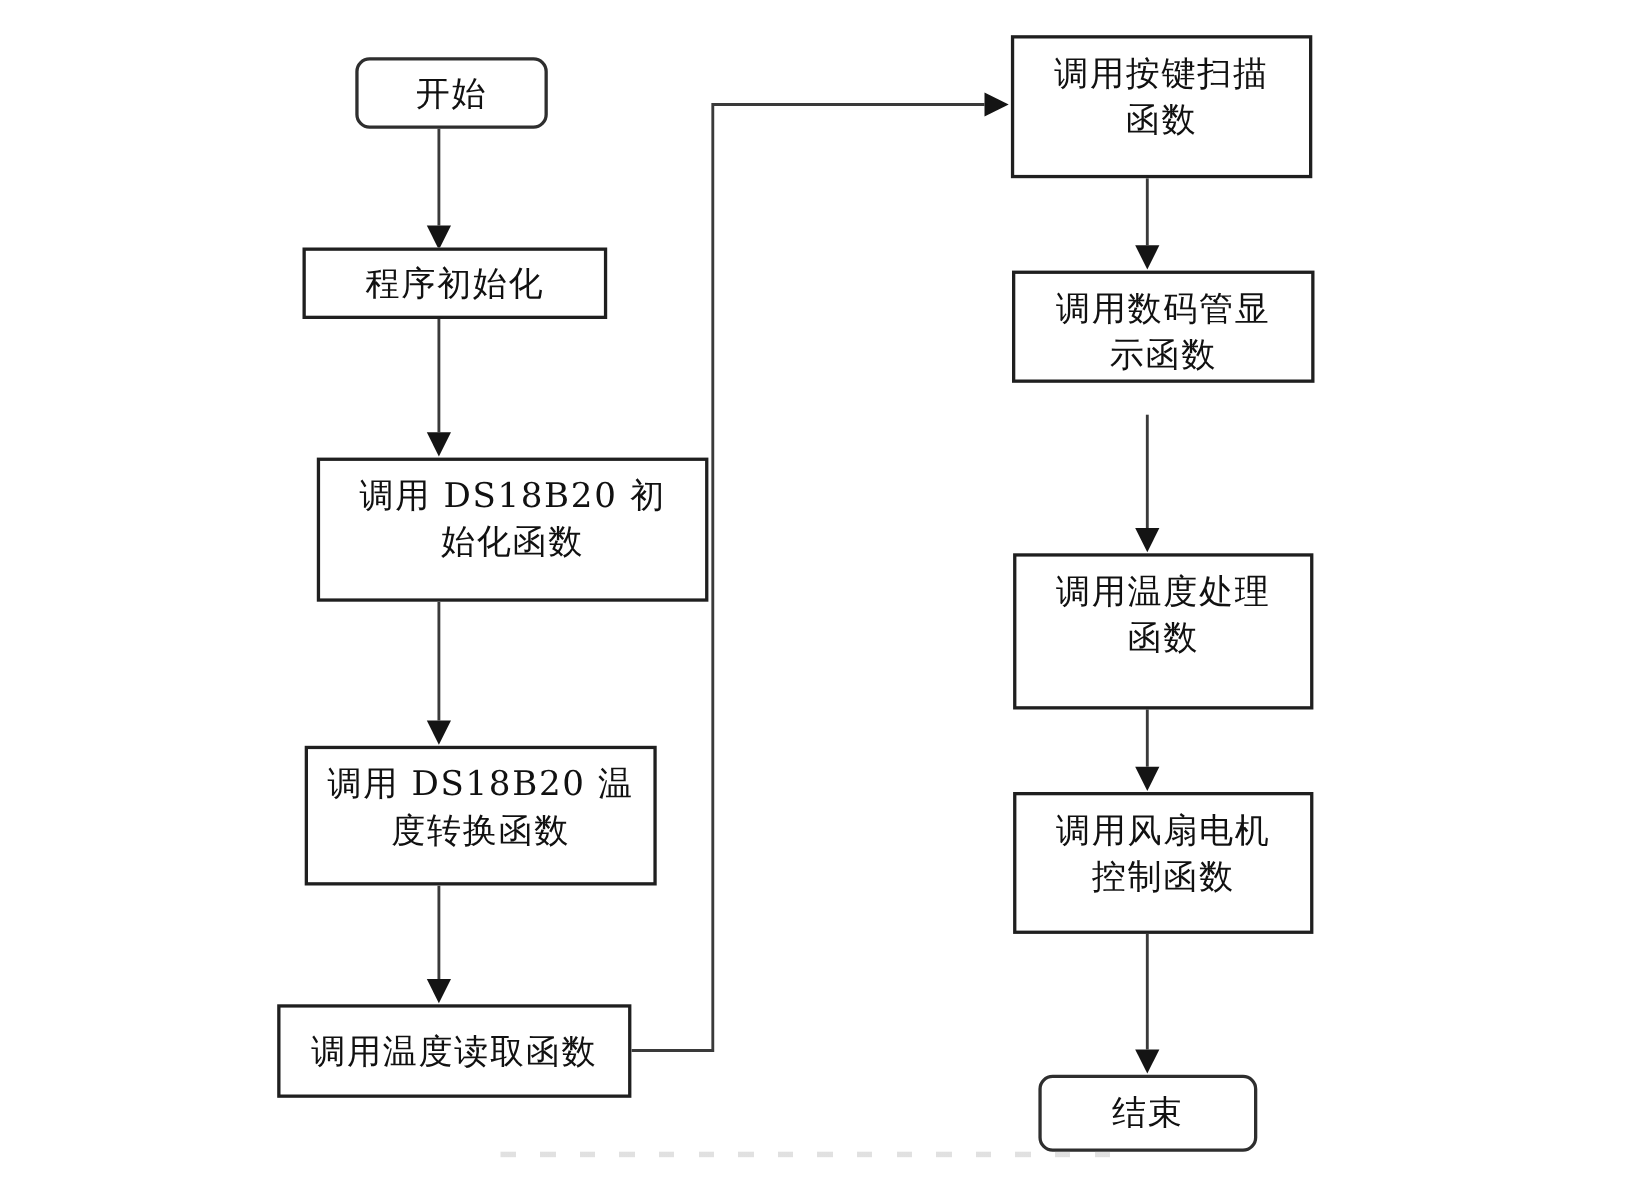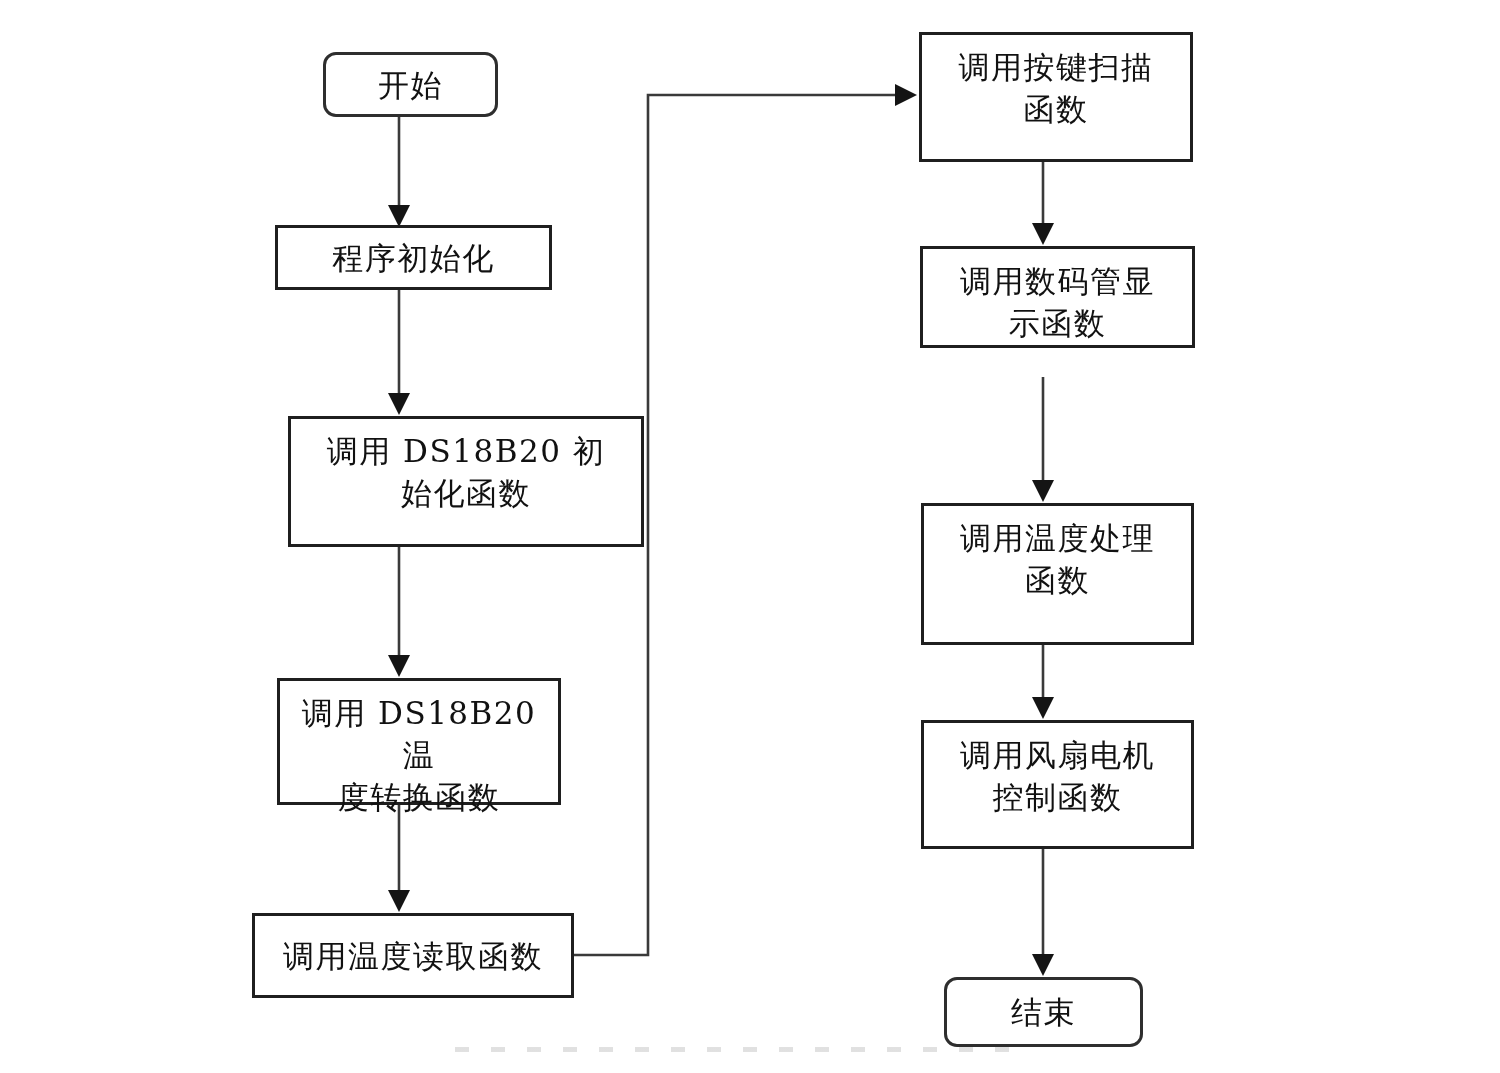--- a/index.html
+++ b/index.html
@@ -123,21 +123,21 @@
 
   <div class="node v-center" style="left:275px; top:225px; width:277px; height:65px;">
     <span class="node-label">程序初始化</span>
   </div>
 
   <div class="node v-top" style="left:276px; top:416px; width:356px; height:131px;margin-left:12px;">
     <span class="node-label">调用 DS18B20 初
 始化函数</span>
   </div>
 
-  <div class="node v-top" style="left:277px; top:678px; width:284px; height:127px;">
+  <div class="node v-top" style="left:277px; top:678px; width:320px; height:127px;">
     <span class="node-label">调用 DS18B20 温
 度转换函数</span>
   </div>
 
   <div class="node v-center" style="left:252px; top:913px; width:322px; height:85px;">
     <span class="node-label">调用温度读取函数</span>
   </div>
 
   <div class="node v-top" style="left:919px; top:32px; width:274px; height:130px;">
     <span class="node-label">调用按键扫描

